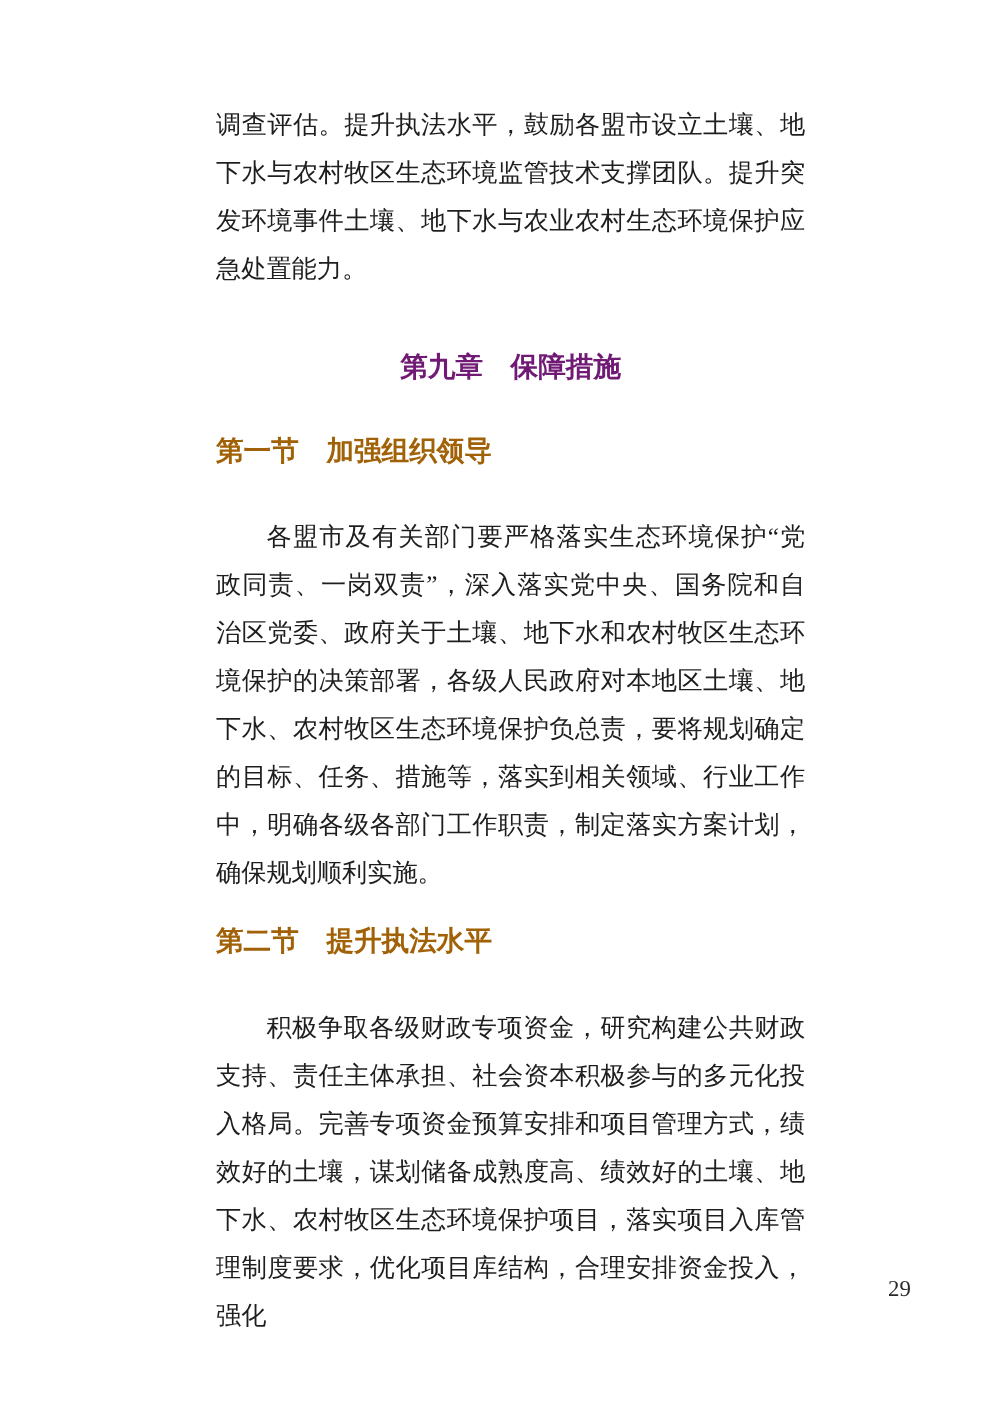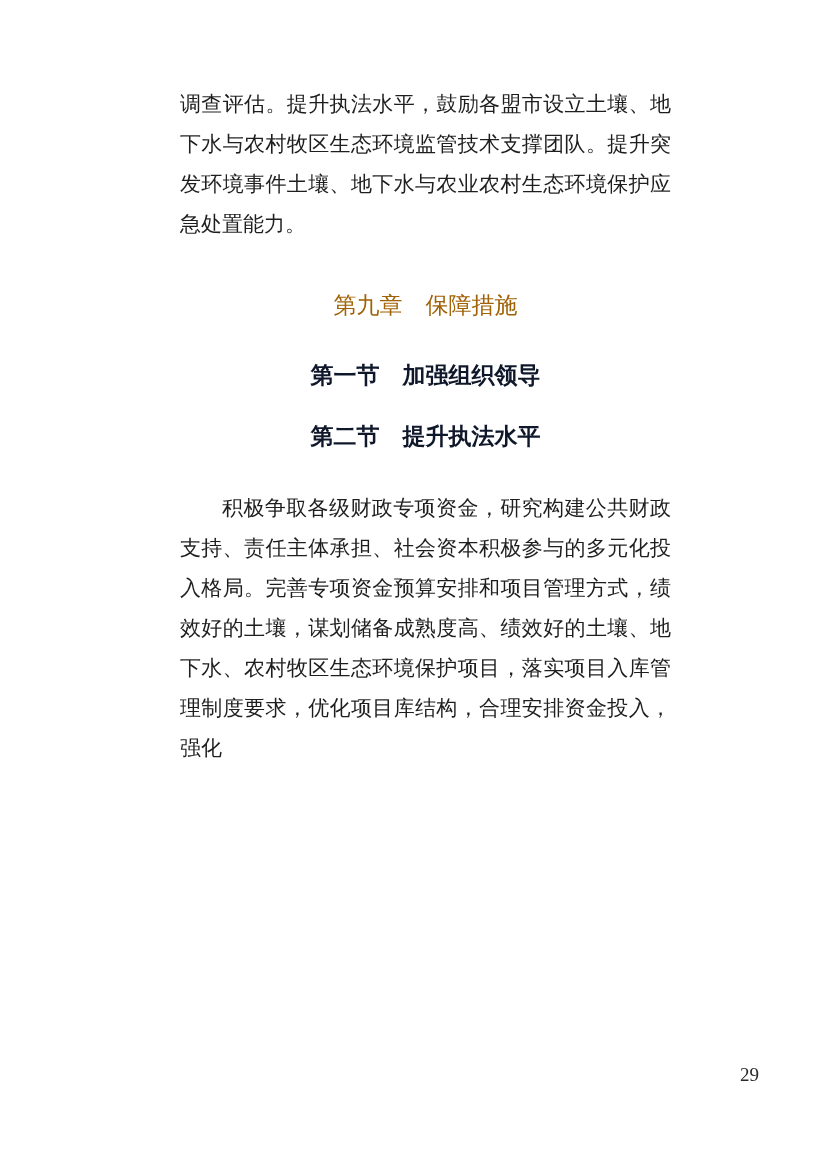--- a/index.html
+++ b/index.html
@@ -30,33 +30,32 @@
   p.body.no-indent {
     text-indent: 0;
   }
   p.after-heading {
     margin-top: 28px;
   }
   h1.chapter {
     margin: 38px 0 0 0;
     font-family: "Liberation Sans", "DejaVu Sans", sans-serif;
     font-size: 23px;
-    font-weight: 400;
+    font-weight: 700;
     line-height: 46px;
     text-align: center;
-    color: #a16207;
+    color: #701a75;
   }
   h2.section {
     margin: 25px 0 0 0;
     font-family: "Liberation Serif", "DejaVu Serif", serif;
     font-size: 23px;
     font-weight: 700;
     line-height: 46px;
-    text-align: center;
-    color: #0f172a;
+    color: #a16207;
   }
   h2.section-2 {
     margin-top: 15px;
   }
   .page-number {
     position: absolute;
     left: 0;
     right: 0;
     top: 1048px;
     text-align: right;
@@ -69,20 +68,21 @@
 <body>
 
 <div class="page">
 
   <p class="body no-indent">调查评估。提升执法水平，鼓励各盟市设立土壤、地下水与农村牧区生态环境监管技术支撑团队。提升突发环境事件土壤、地下水与农业农村生态环境保护应急处置能力。</p>
 
   <h1 class="chapter">第九章　保障措施</h1>
 
   <h2 class="section section-1">第一节　加强组织领导</h2>
 
+  <p class="body after-heading">各盟市及有关部门要严格落实生态环境保护“党政同责、一岗双责”，深入落实党中央、国务院和自治区党委、政府关于土壤、地下水和农村牧区生态环境保护的决策部署，各级人民政府对本地区土壤、地下水、农村牧区生态环境保护负总责，要将规划确定的目标、任务、措施等，落实到相关领域、行业工作中，明确各级各部门工作职责，制定落实方案计划，确保规划顺利实施。</p>
 
   <h2 class="section section-2">第二节　提升执法水平</h2>
 
   <p class="body after-heading">积极争取各级财政专项资金，研究构建公共财政支持、责任主体承担、社会资本积极参与的多元化投入格局。完善专项资金预算安排和项目管理方式，绩效好的土壤，谋划储备成熟度高、绩效好的土壤、地下水、农村牧区生态环境保护项目，落实项目入库管理制度要求，优化项目库结构，合理安排资金投入，强化</p>
 
   <div class="page-number">29</div>
 
 </div>
 
 </body></html>

